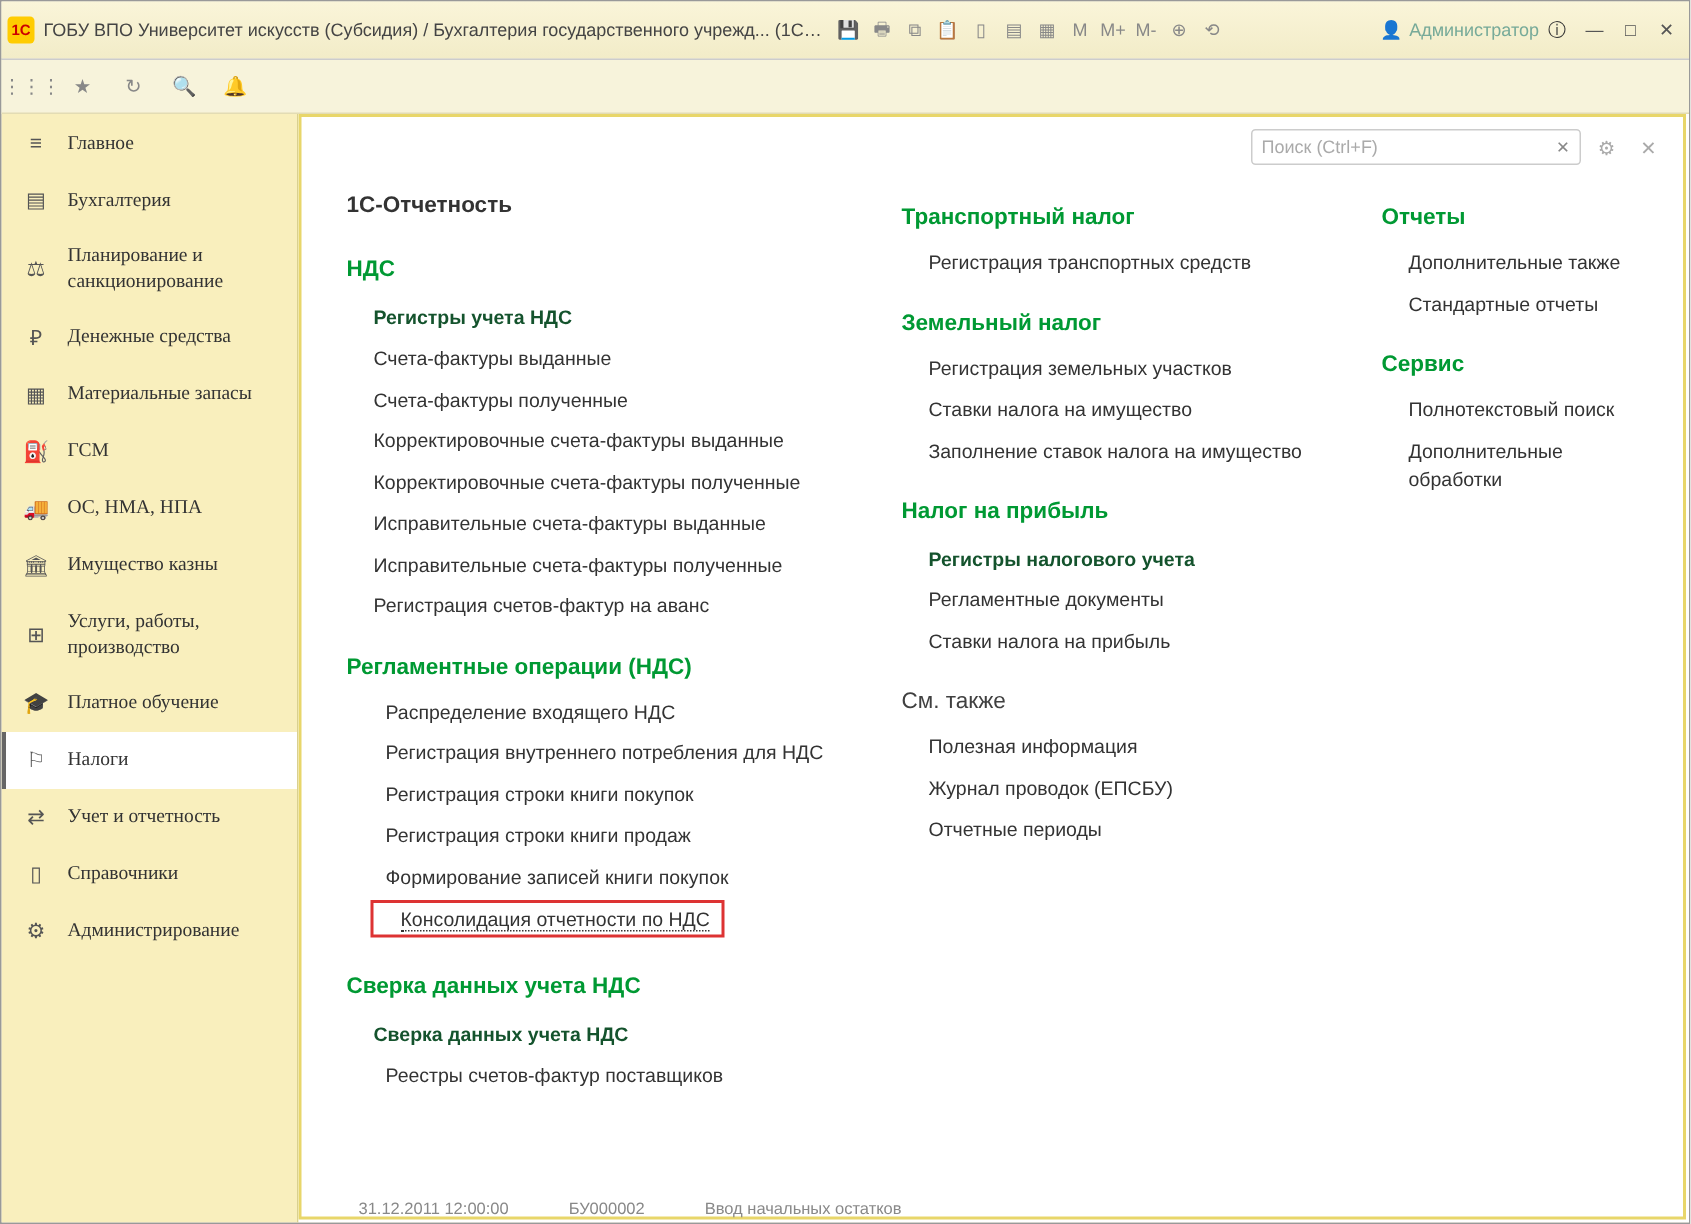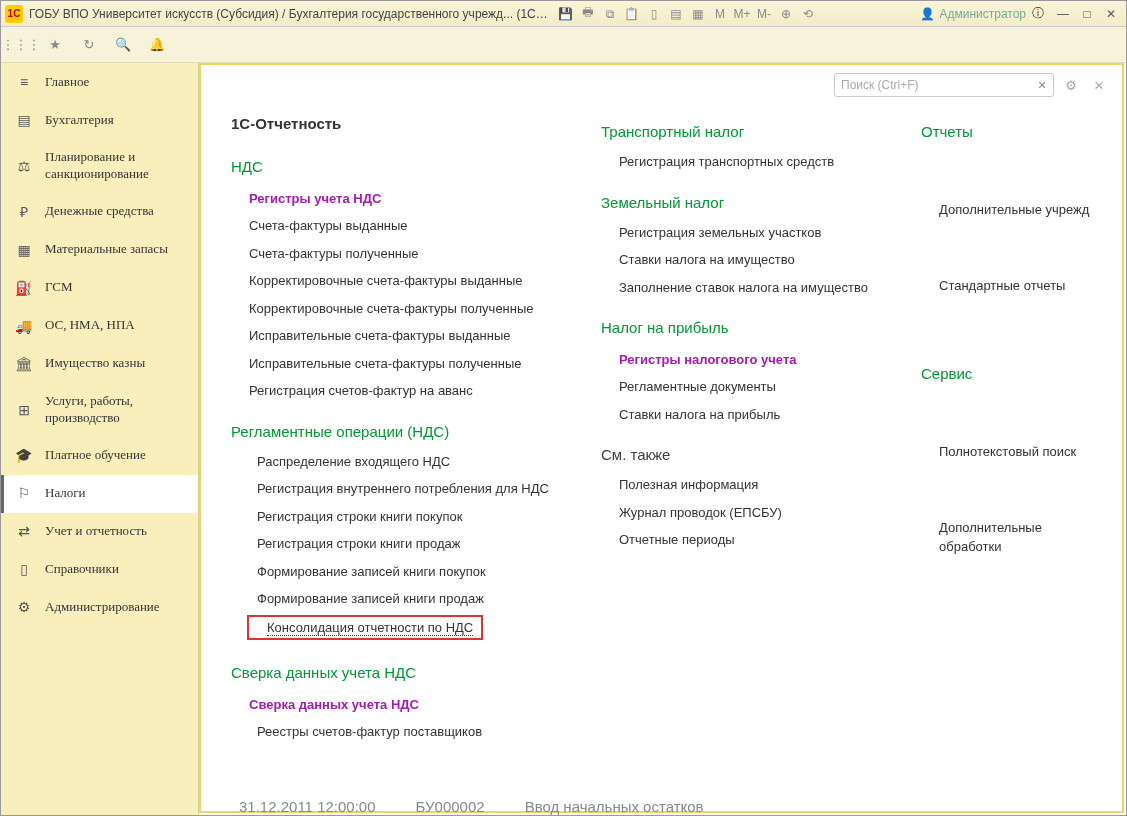--- a/index.html
+++ b/index.html
@@ -1,20 +1,20 @@
 <!DOCTYPE html>
 <html><head>
 <meta charset="utf-8">
 <style>
 * { margin: 0; padding: 0; box-sizing: border-box; }
 html, body { font-family: Arial, sans-serif; font-size: 13px; color: #333; background: #fff; }
 .window { width: 1127px; height: 816px; border: 1px solid #999; background: #f5f2e0; position: relative; display: flex; flex-direction: column; }
 
 
-.titlebar { height: 26px; background: linear-gradient(to bottom, #faf5d9, #f2ecc8); display: flex; align-items: center; padding: 0 4px; border-bottom: 1px solid #ccc; font-size: 12px; }
+.titlebar { height: 39px; background: linear-gradient(to bottom, #faf5d9, #f2ecc8); display: flex; align-items: center; padding: 0 4px; border-bottom: 1px solid #ccc; font-size: 12px; }
 .titlebar .logo { width: 18px; height: 18px; background: #ffcc00; border-radius: 3px; margin-right: 6px; display:flex; align-items:center; justify-content:center; font-size:10px; color:#c00; font-weight:bold; }
 .titlebar .title { flex: 0 1 auto; color: #444; white-space: nowrap; overflow:hidden; text-overflow: ellipsis; max-width: 520px;}
 .titlebar .toolbar-icons { display:flex; align-items:center; gap:4px; margin-left:8px;}
 .titlebar .toolbar-icons .tico { width:18px; height:18px; display:flex; align-items:center; justify-content:center; color:#888; font-size:12px; border-radius:2px; cursor:pointer;}
 .titlebar .spacer { flex:1; }
 .titlebar .user { color:#7a9; font-size:12px; display:flex; align-items:center; gap:4px; margin:0 6px;}
 .titlebar .winbtns { display:flex; gap:2px; margin-left:8px;}
 .titlebar .winbtn { width:22px; height:18px; display:flex; align-items:center; justify-content:center; color:#555; cursor:pointer; border-radius:2px; font-size:12px;}
 
 
@@ -37,31 +37,31 @@
 .panel-header { height:40px; display:flex; align-items:center; justify-content:flex-end; padding:0 12px; gap:6px;}
 .searchbox { position:relative; }
 .searchbox input { width:220px; height:24px; border:1px solid #ccc; border-radius:3px; padding:2px 26px 2px 6px; font-size:12px; color:#737373; }
 .searchbox input::placeholder { color:#aaa; }
 .searchbox .clearbtn { position:absolute; right:2px; top:2px; width:20px; height:20px; display:flex; align-items:center; justify-content:center; color:#888; cursor:pointer; font-size:11px;}
 .panel-header .picon { width:22px; height:22px; display:flex; align-items:center; justify-content:center; color:#aaa; cursor:pointer;}
 .panel-body { flex:1; overflow:auto; padding:0 22px 20px 30px; display:flex; gap:30px;}
 .col { display:flex; flex-direction:column; }
 .col1 { flex: 0 0 340px;}
 .col2 { flex: 0 0 290px;}
-.col3 { flex: 1; gap: 48px;}
-.section-title { color:#009933; font-size:15px; margin:18px 0 8px 0; cursor:pointer; }
+.col3 { flex: 1;}
+.section-title { color:#009933; font-size:15px; margin:18px 0 8px 0; cursor:pointer;font-weight:bold; }
 .section-title.black { color:#333; font-weight:bold; cursor:default;margin-top:10px;}
 .section-title.plain-black { color:#404040; font-weight:normal; cursor:default;}
-.subheading { font-weight:bold; color:#a21caf; margin:8px 0 6px 18px; font-size:13px;}
+.subheading { font-weight:bold; color:#14532d; margin:8px 0 6px 18px; font-size:13px;}
 .menu-link { color:#333; font-size:13px; padding:4px 0 4px 18px; cursor:pointer; line-height:1.5;}
 .menu-link.indent2 { padding-left:26px; }
 .highlight-box { border:2px solid #d33; padding:3px 8px 3px 18px; margin-left:8px; display:inline-block; }
 .highlight-wrap { padding:2px 0 2px 8px; margin-bottom:4px;}
 
-.bottom-strip { position:absolute; bottom:0; left:198px; right:0; height:18px; display:flex; align-items:center; color:#888; font-size:15px; padding-left:40px; gap:40px; background:transparent;}
+.bottom-strip { position:absolute; bottom:0; left:198px; right:0; height:18px; display:flex; align-items:center; color:#888; font-size:11px; padding-left:40px; gap:40px; background:transparent;}
 </style>
 </head>
 <body>
 
 <div class="window">
 
   <div class="titlebar">
     <div class="logo">1C</div>
     <div class="title">ГОБУ ВПО Университет искусств (Субсидия) / Бухгалтерия государственного учрежд... (1С:Предприятие)</div>
     <div class="toolbar-icons">
@@ -184,21 +184,20 @@
             <div class="menu-link">Исправительные счета-фактуры выданные</div>
             <div class="menu-link">Исправительные счета-фактуры полученные</div>
             <div class="menu-link">Регистрация счетов-фактур на аванс</div>
 
             <div class="section-title">Регламентные операции (НДС)</div>
             <div class="menu-link indent2">Распределение входящего НДС</div>
             <div class="menu-link indent2">Регистрация внутреннего потребления для НДС</div>
             <div class="menu-link indent2">Регистрация строки книги покупок</div>
             <div class="menu-link indent2">Регистрация строки книги продаж</div>
             <div class="menu-link indent2">Формирование записей книги покупок</div>
-            <div class="menu-link indent2">Формирование записей книги продаж</div>
             <div class="highlight-wrap">
               <span class="highlight-box">
                 <span style="border-bottom:1px dotted #333;">Консолидация отчетности по НДС</span>
               </span>
             </div>
 
             <div class="section-title">Сверка данных учета НДС</div>
             <div class="subheading">Сверка данных учета НДС</div>
             <div class="menu-link indent2">Реестры счетов-фактур поставщиков</div>
           </div>
@@ -219,21 +218,21 @@
             <div class="menu-link">Ставки налога на прибыль</div>
 
             <div class="section-title plain-black">См. также</div>
             <div class="menu-link">Полезная информация</div>
             <div class="menu-link">Журнал проводок (ЕПСБУ)</div>
             <div class="menu-link">Отчетные периоды</div>
           </div>
 
           <div class="col col3">
             <div class="section-title">Отчеты</div>
-            <div class="menu-link">Дополнительные учрежд</div>
+            <div class="menu-link">Дополнительные также</div>
             <div class="menu-link">Стандартные отчеты</div>
 
             <div class="section-title">Сервис</div>
             <div class="menu-link">Полнотекстовый поиск</div>
             <div class="menu-link">Дополнительные обработки</div>
           </div>
 
         </div>
       </div>
     </div>

